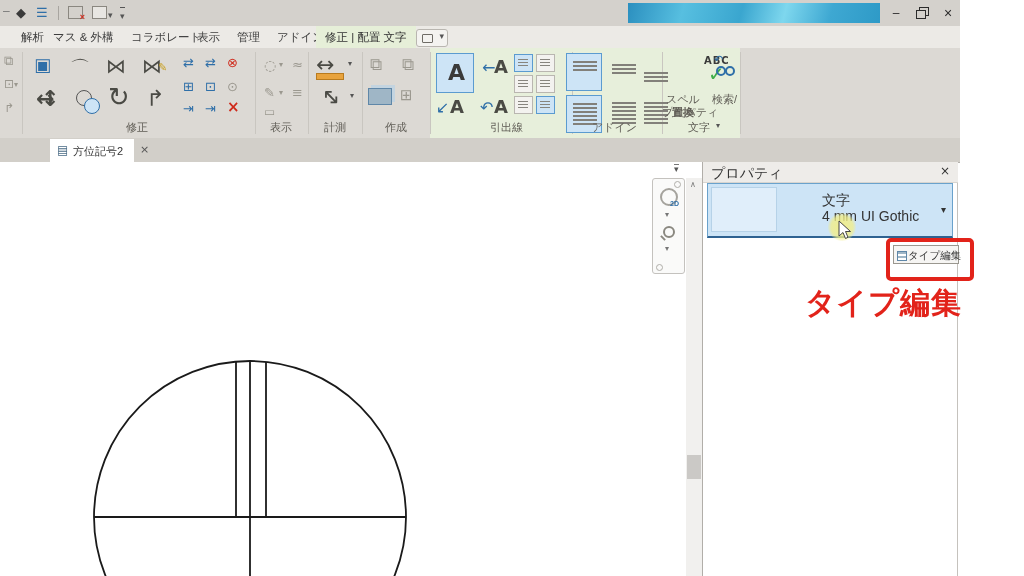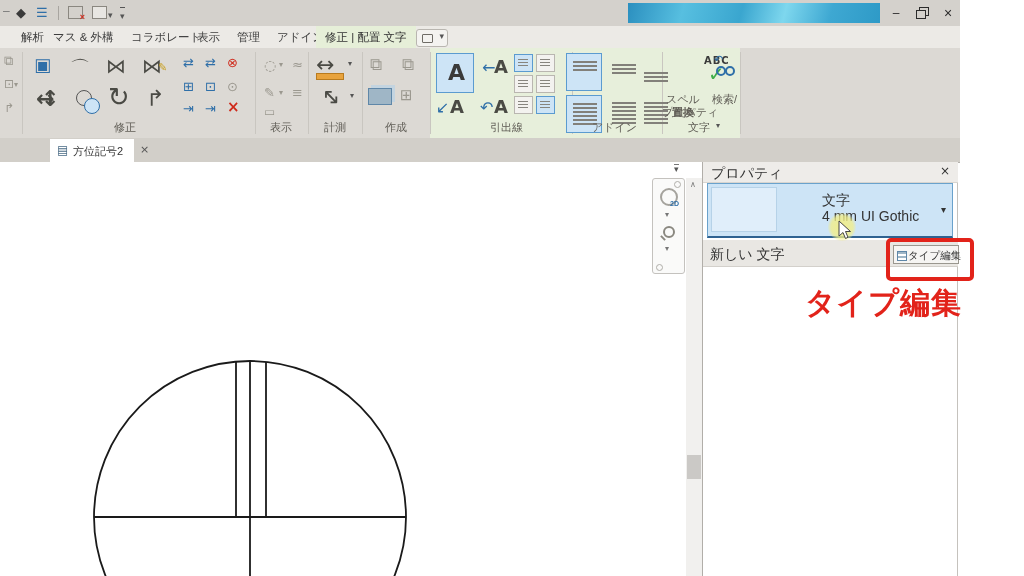--- a/index.html
+++ b/index.html
@@ -129,21 +129,21 @@
 
     <span class="abs icon blue" style="left:183px;top:8px;font-size:13px;">⇄</span>
     <span class="abs icon blue" style="left:205px;top:8px;font-size:13px;">⇄</span>
     <span class="abs icon red" style="left:227px;top:8px;font-size:13px;">⊗</span>
     <span class="abs icon blue" style="left:183px;top:32px;font-size:13px;">⊞</span>
     <span class="abs icon blue" style="left:205px;top:32px;font-size:13px;">⊡</span>
     <span class="abs icon gray" style="left:227px;top:32px;font-size:13px;">⊙</span>
     <span class="abs icon blue" style="left:183px;top:54px;font-size:13px;">⇥</span>
     <span class="abs icon blue" style="left:205px;top:54px;font-size:13px;">⇥</span>
     <span class="abs icon red" style="left:227px;top:52px;font-size:15px;font-weight:bold;">×</span>
-    <div class="abs plabel" style="left:114px;">修正</div>
+    <div class="abs plabel" style="left:126px;">修正</div>
 
     <span class="abs icon gray" style="left:264px;top:10px;font-size:14px;">◌</span>
     <span class="abs icon gray" style="left:279px;top:13px;font-size:8px;">▾</span>
     <span class="abs icon gray" style="left:292px;top:10px;font-size:13px;">≈</span>
     <span class="abs icon gray" style="left:264px;top:38px;font-size:13px;">✎</span>
     <span class="abs icon gray" style="left:279px;top:41px;font-size:8px;">▾</span>
     <span class="abs icon gray" style="left:292px;top:38px;font-size:13px;">≡</span>
     <span class="abs icon gray" style="left:264px;top:58px;font-size:12px;">▭</span>
     <div class="abs plabel" style="left:270px;">表示</div>
 
@@ -259,23 +259,20 @@
     <div class="abs" id="props-header">
       <span class="abs txt" style="left:8px;top:3px;">プロパティ</span>
       <span class="abs icon" style="right:8px;top:3px;font-size:12px;color:#333;">×</span>
     </div>
     <div class="abs" id="type-selector">
       <div class="abs" id="type-preview"></div>
       <span class="abs txt" style="left:114px;top:8px;">文字</span>
       <span class="abs txt" style="left:114px;top:24px;">4 mm UI Gothic</span>
       <span class="abs icon" style="right:6px;top:21px;font-size:10px;color:#333;">▾</span>
     </div>
-    <div class="abs" id="sel-row">
-      <span class="abs txt" style="left:7px;top:6px;">新しい 文字</span>
-    </div>
     <div class="abs" id="edit-type-btn">
       <span class="abs" style="left:3px;top:5px;width:8px;height:8px;border:1px solid #5f87a8;background:repeating-linear-gradient(to bottom,#9fb6c6 0 2px,#fff 2px 4px);"></span>
       <span class="abs" style="left:14px;top:3px;font-size:10.5px;color:#333;white-space:nowrap;">タイプ編集</span>
     </div>
   </div>
 
   <div class="abs" id="red-box"></div>
   <div class="abs" id="red-note">タイプ編集</div>
 
   <div class="abs" id="cursor-glow"></div>

